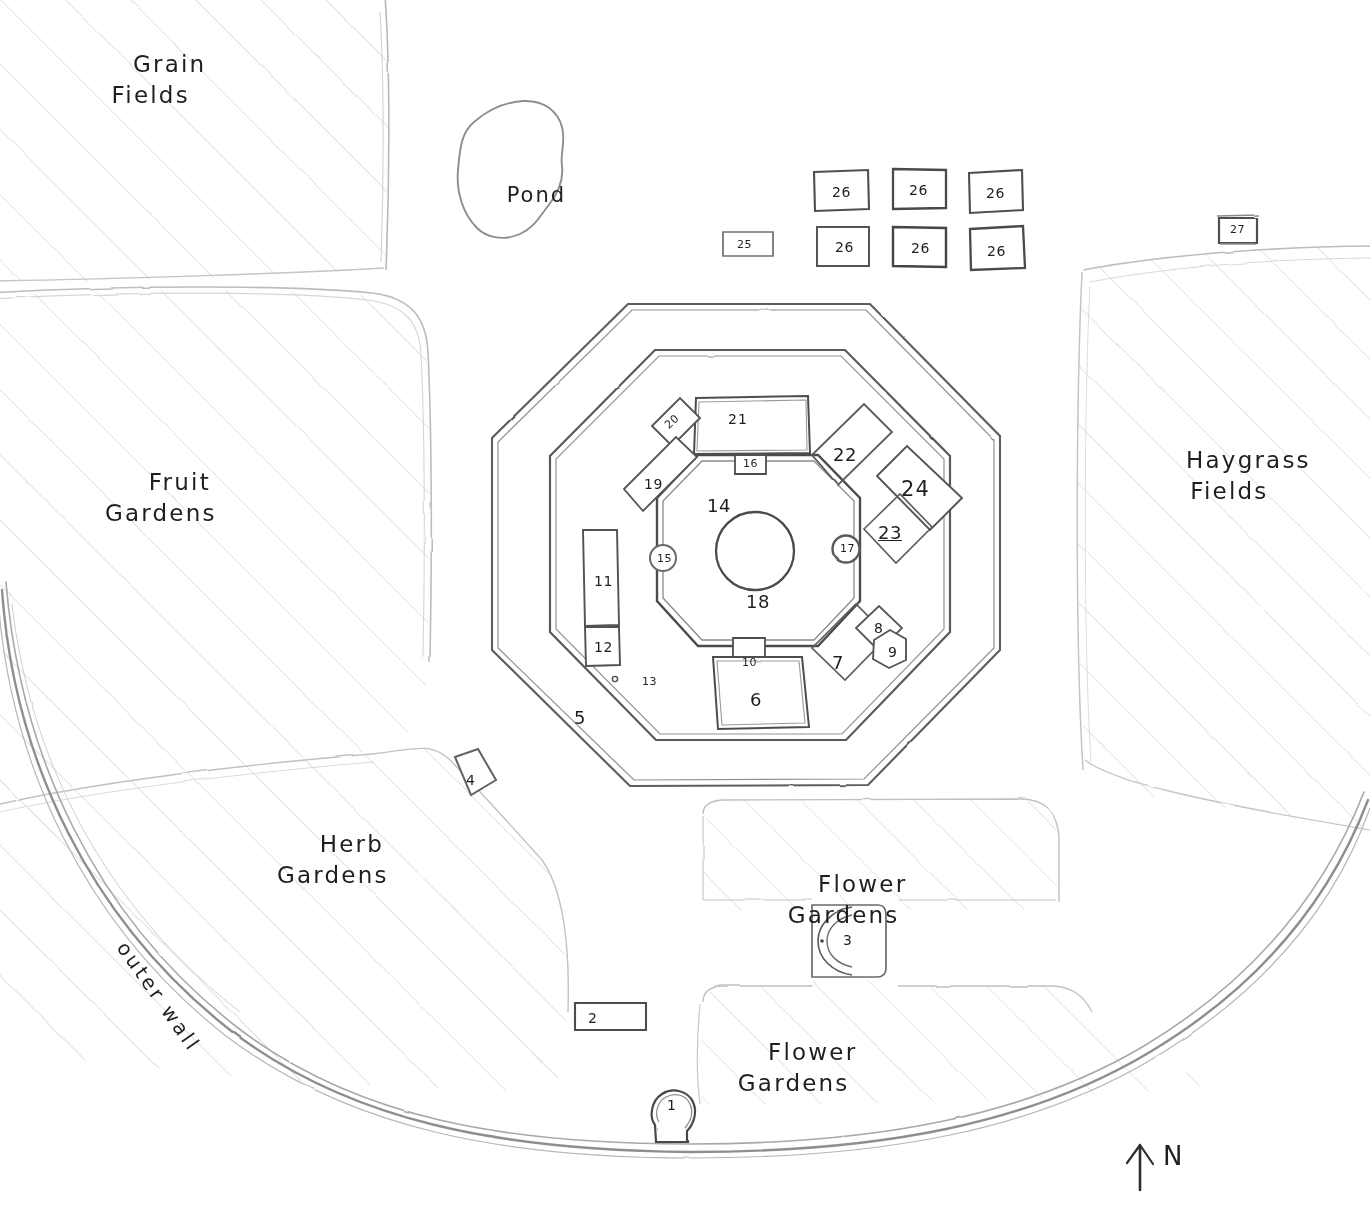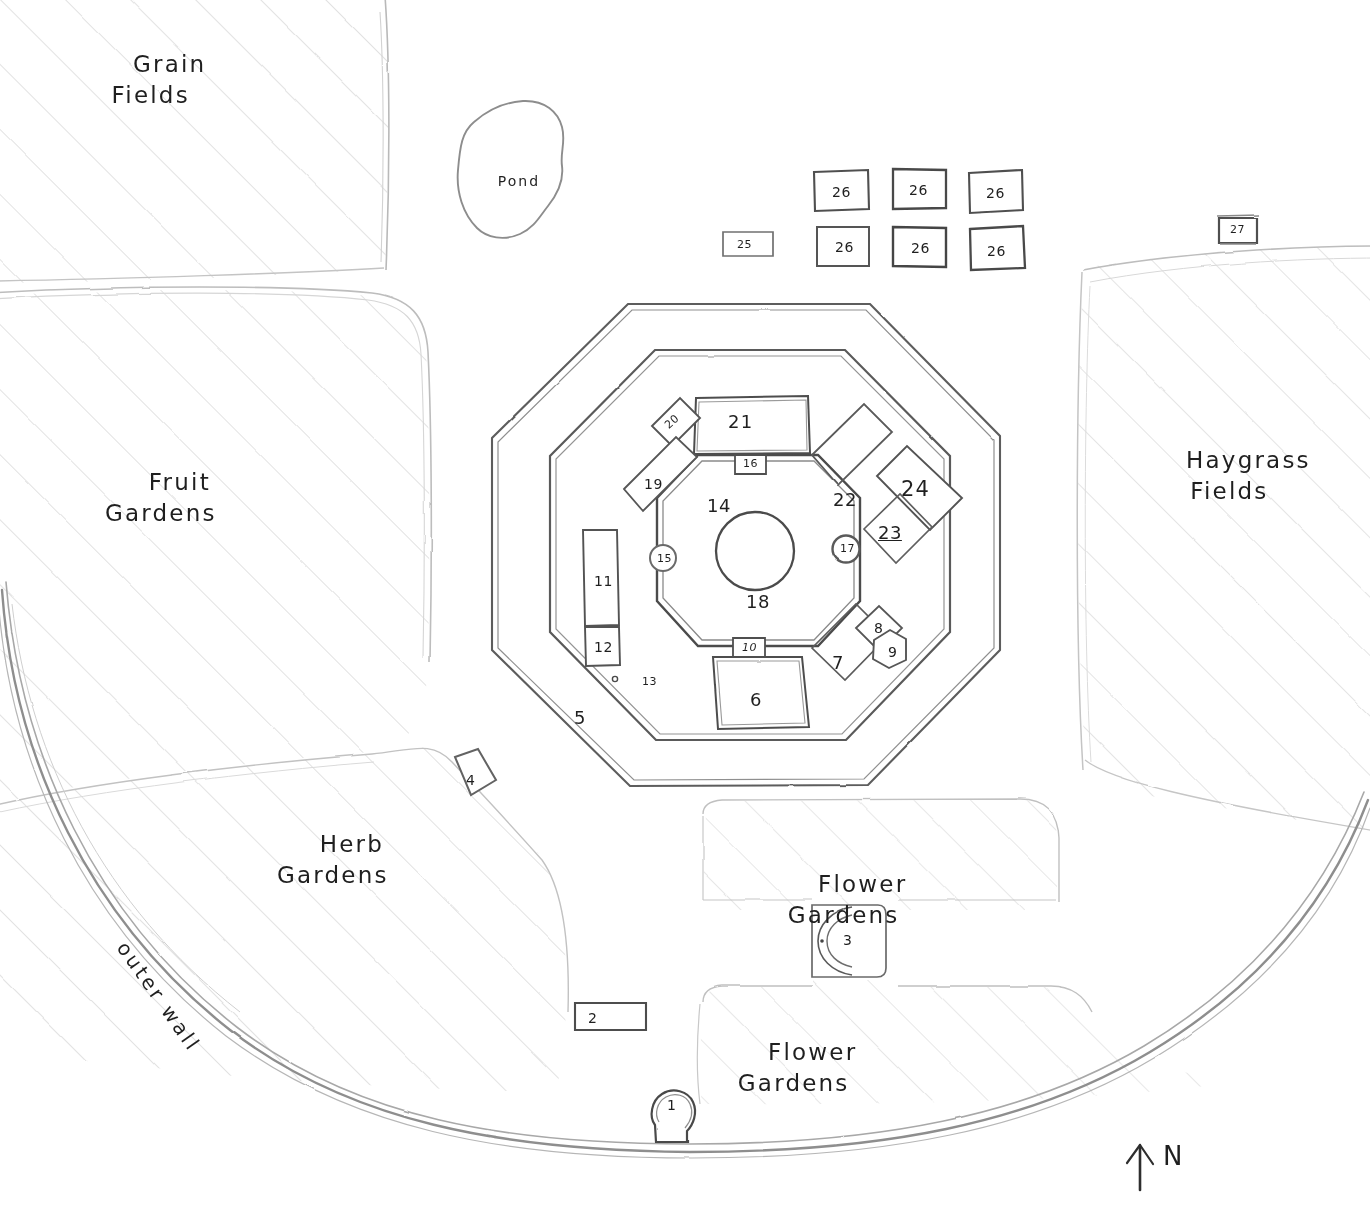--- a/index.html
+++ b/index.html
@@ -22,21 +22,21 @@
   }
   .region-label{font-size:23px;text-align:center;letter-spacing:2.2px;}
   .num{font-size:14px;letter-spacing:0.5px;}
   .num-sm{font-size:11px;letter-spacing:0.5px;}
   .num-lg{font-size:18px;letter-spacing:0.5px;}
   .wall-label{
     font-size:20px;letter-spacing:3px;
     transform-origin:left top;
   }
   .compass-n{font-size:26px;letter-spacing:1px;}
-  .pondlabel{font-size:14px;letter-spacing:2px;}
+  .pondlabel{font-size:21px;letter-spacing:2px;}
 </style>
 </head>
 <body>
 
 <div id="map-root">
 
   <svg class="layer" viewBox="0 0 1370 1216">
     <defs>
       <pattern id="hatchA" width="46" height="46" patternUnits="userSpaceOnUse" patternTransform="rotate(-45)">
         <line x1="0" y1="0" x2="0" y2="46" stroke="#c9c9c9" stroke-width="1.1"></line>
@@ -308,33 +308,33 @@
 
   <div class="lbl num" style="left:667px;top:1096px;"><span>1</span></div>
   <div class="lbl num" style="left:588px;top:1009px;"><span>2</span></div>
   <div class="lbl num" style="left:843px;top:931px;"><span>3</span></div>
   <div class="lbl num" style="left:466px;top:771px;"><span>4</span></div>
   <div class="lbl num-lg" style="left:574px;top:706px;"><span>5</span></div>
   <div class="lbl num-lg" style="left:750px;top:688px;"><span>6</span></div>
   <div class="lbl num-lg" style="left:832px;top:651px;"><span>7</span></div>
   <div class="lbl num" style="left:874px;top:619px;"><span>8</span></div>
   <div class="lbl num" style="left:888px;top:643px;"><span>9</span></div>
-  <div class="lbl num-sm" style="left:742px;top:641px;font-style:italic;"><span>10</span></div>
+  <div class="lbl num-sm" style="left:742px;top:656px;"><span>10</span></div>
   <div class="lbl num" style="left:594px;top:572px;"><span>11</span></div>
   <div class="lbl num" style="left:594px;top:638px;"><span>12</span></div>
   <div class="lbl num-sm" style="left:620px;top:675px;margin-left:22px;"><span>13</span></div>
   <div class="lbl num-lg" style="left:707px;top:494px;"><span>14</span></div>
   <div class="lbl num-sm" style="left:657px;top:552px;"><span>15</span></div>
   <div class="lbl num-sm" style="left:743px;top:457px;"><span>16</span></div>
   <div class="lbl num-sm" style="left:840px;top:542px;"><span>17</span></div>
   <div class="lbl num-lg" style="left:746px;top:542px;margin-top:48px;"><span>18</span></div>
   <div class="lbl num" style="left:644px;top:475px;"><span>19</span></div>
   <div class="lbl num-sm" style="left:665px;top:415px;transform:rotate(-42deg);"><span>20</span></div>
-  <div class="lbl" style="left:728px;top:410px;font-size:18px;"><span>21</span></div>
-  <div class="lbl num-lg" style="left:833px;top:443px;margin-top:45px;"><span>22</span></div>
+  <div class="lbl" style="left:728px;top:410px;font-size:14px;"><span>21</span></div>
+  <div class="lbl num-lg" style="left:833px;top:443px;"><span>22</span></div>
   <div class="lbl num-lg" style="left:878px;top:521px;text-decoration:underline;"><span>23</span></div>
   <div class="lbl" style="left:901px;top:475px;font-size:21px;"><span>24</span></div>
   <div class="lbl num-sm" style="left:737px;top:238px;"><span>25</span></div>
   <div class="lbl num" style="left:832px;top:183px;"><span>26</span></div>
   <div class="lbl num" style="left:909px;top:181px;"><span>26</span></div>
   <div class="lbl num" style="left:986px;top:184px;"><span>26</span></div>
   <div class="lbl num" style="left:835px;top:238px;"><span>26</span></div>
   <div class="lbl num" style="left:911px;top:239px;"><span>26</span></div>
   <div class="lbl num" style="left:987px;top:242px;"><span>26</span></div>
   <div class="lbl num-sm" style="left:1230px;top:223px;"><span>27</span></div>

